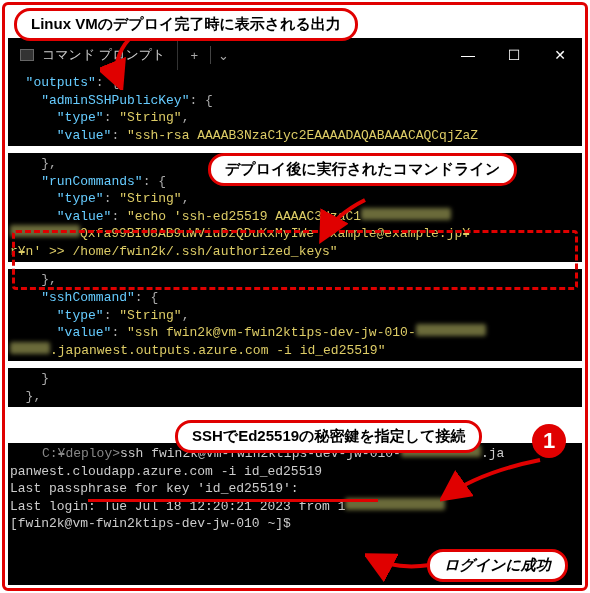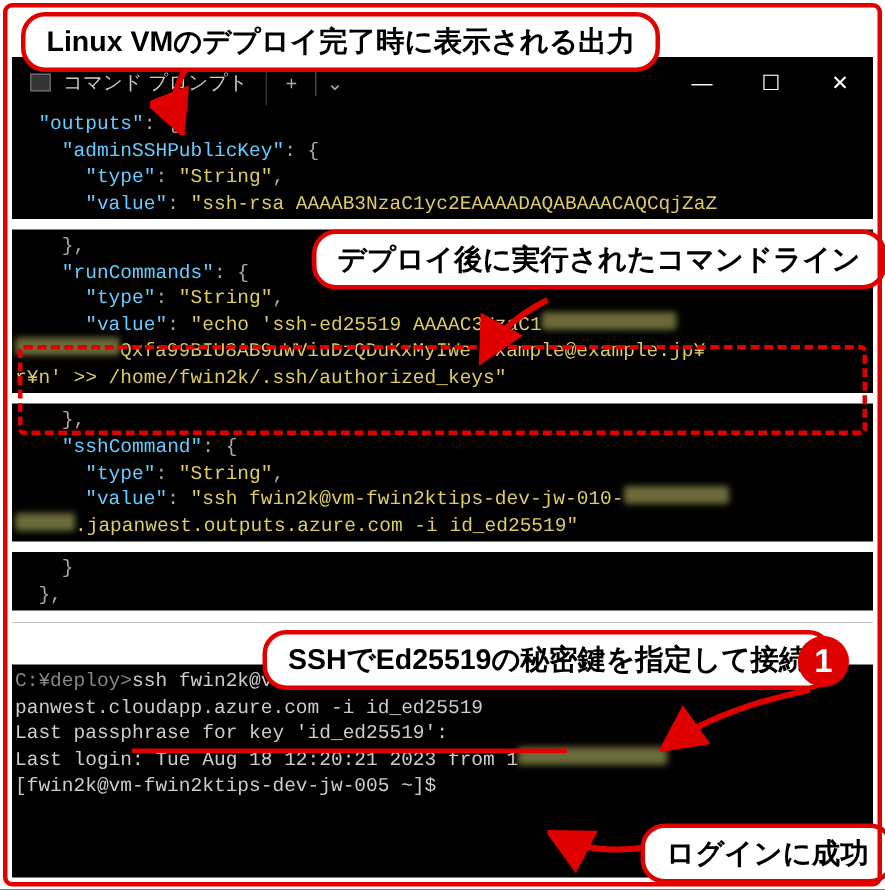--- a/index.html
+++ b/index.html
@@ -20,30 +20,30 @@
       pointer-events: none;
       z-index: 100;
     }
     .annotation {
       position: absolute;
       background: #fff;
       border: 3px solid #e00000;
       border-radius: 16px;
       padding: 4px 14px;
       font-family: "Meiryo", sans-serif;
-      font-size: 19px;
+      font-size: 15px;
       font-weight: bold;
       color: #000;
       z-index: 60;
       white-space: nowrap;
     }
     .ann1 { top: 8px; left: 14px; }
     .ann2 { top: 153px; left: 208px; }
     .ann3 { top: 420px; left: 175px; }
-    .ann4 { top: 549px; left: 427px; }
+    .ann4 { top: 549px; left: 427px; font-style: italic; }
     .badge-1 {
       position: absolute;
       top: 424px; right: 24px;
       width: 34px; height: 34px;
       border-radius: 50%;
       background: #e00000;
       color: #fff;
       font-family: sans-serif;
       font-size: 22px;
       font-weight: bold;
@@ -146,21 +146,21 @@
       width: 290px;
       border-bottom: 3px solid #e00000;
       z-index: 50;
     }
     .prompt-section {
       padding: 2px 2px;
       white-space: pre-wrap;
       word-break: break-all;
       color: #ccc;
     }
-    .dim { color: #888; }
+    .dim { color: #888; margin-left: 32px; }
     .blur-strip {
       display: inline-block;
       background: #6a6a3a;
       filter: blur(2px);
       border-radius: 2px;
     }
   </style>
 </head>
 <body>
 
@@ -239,18 +239,18 @@
       <span class="tk-key">"value"</span><span class="tk-punc">: </span><span class="tk-str">"ssh fwin2k@vm-fwin2ktips-dev-jw-010-</span><span class="blur-strip" style="width:70px;height:12px"></span>
 <span class="blur-strip" style="width:40px;height:12px"></span><span class="tk-str">.japanwest.outputs.azure.com -i id_ed25519"</span></div>
 <div class="gap-white"></div>
 <div class="code-block">    <span class="tk-punc">}</span>
   <span class="tk-punc">},</span></div>
 <div class="gap-white thick"></div>
 <div class="gap-white" style="height:28px"></div>
 <div class="prompt-section"><span class="dim">C:¥deploy&gt;</span><span>ssh fwin2k@vm-fwin2ktips-dev-jw-010-</span><span class="blur-strip" style="width:80px;height:12px"></span><span>.ja</span>
 <span>panwest.cloudapp.azure.com -i id_ed25519</span>
 <span>Last passphrase for key 'id_ed25519':</span>
-<span>Last login: Tue Aug 18 12:20:21 2023 from 1</span><span class="blur-strip" style="width:100px;height:12px"></span>
-<span>[fwin2k@vm-fwin2ktips-dev-jw-005 ~]$</span></div>
+<span>Last login: Tue Jul 18 12:20:21 2023 from 1</span><span class="blur-strip" style="width:100px;height:12px"></span>
+<span>[fwin2k@vm-fwin2ktips-dev-jw-010 ~]$</span></div>
 </div>
 
 <div class="dashed-box ssh-dashed"></div>
 <div class="underline-red"></div>
 
 </body></html>

